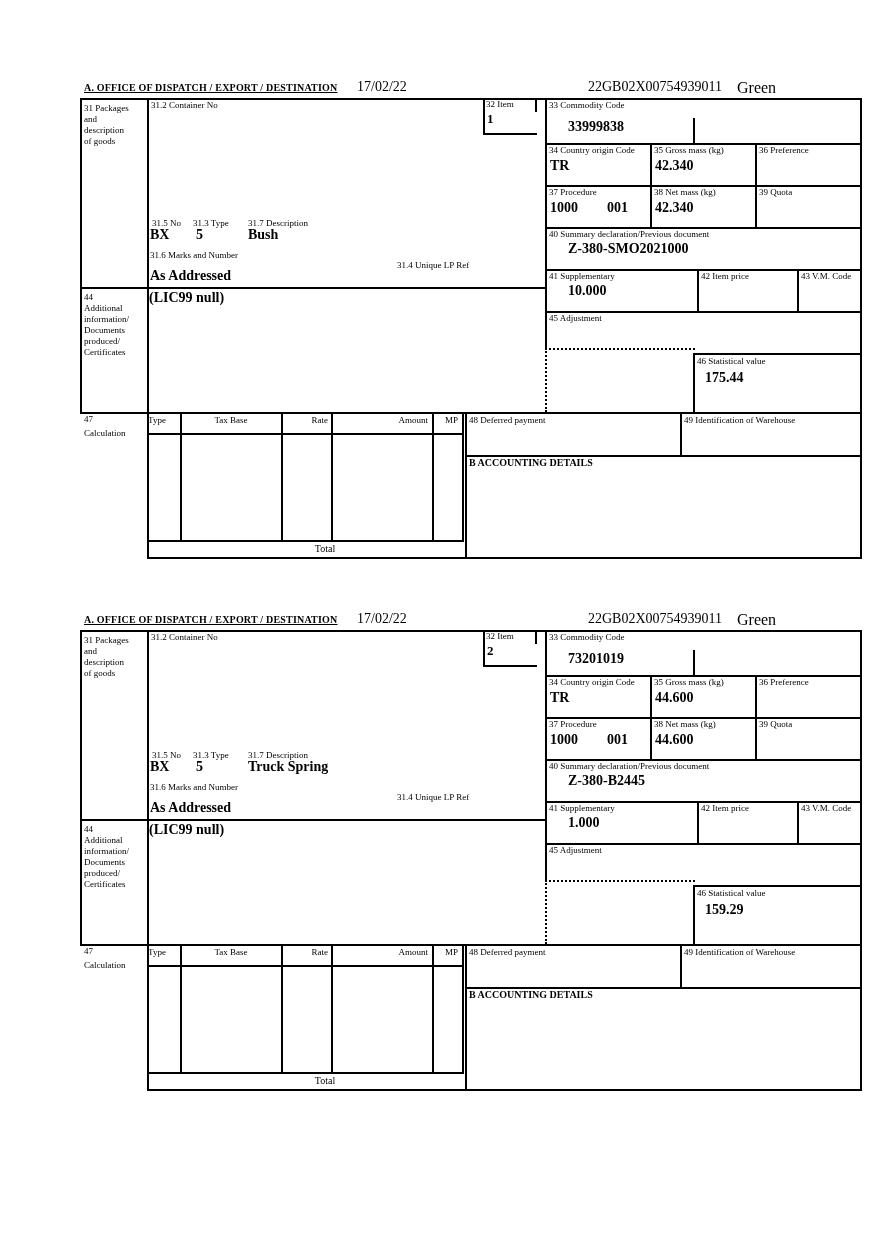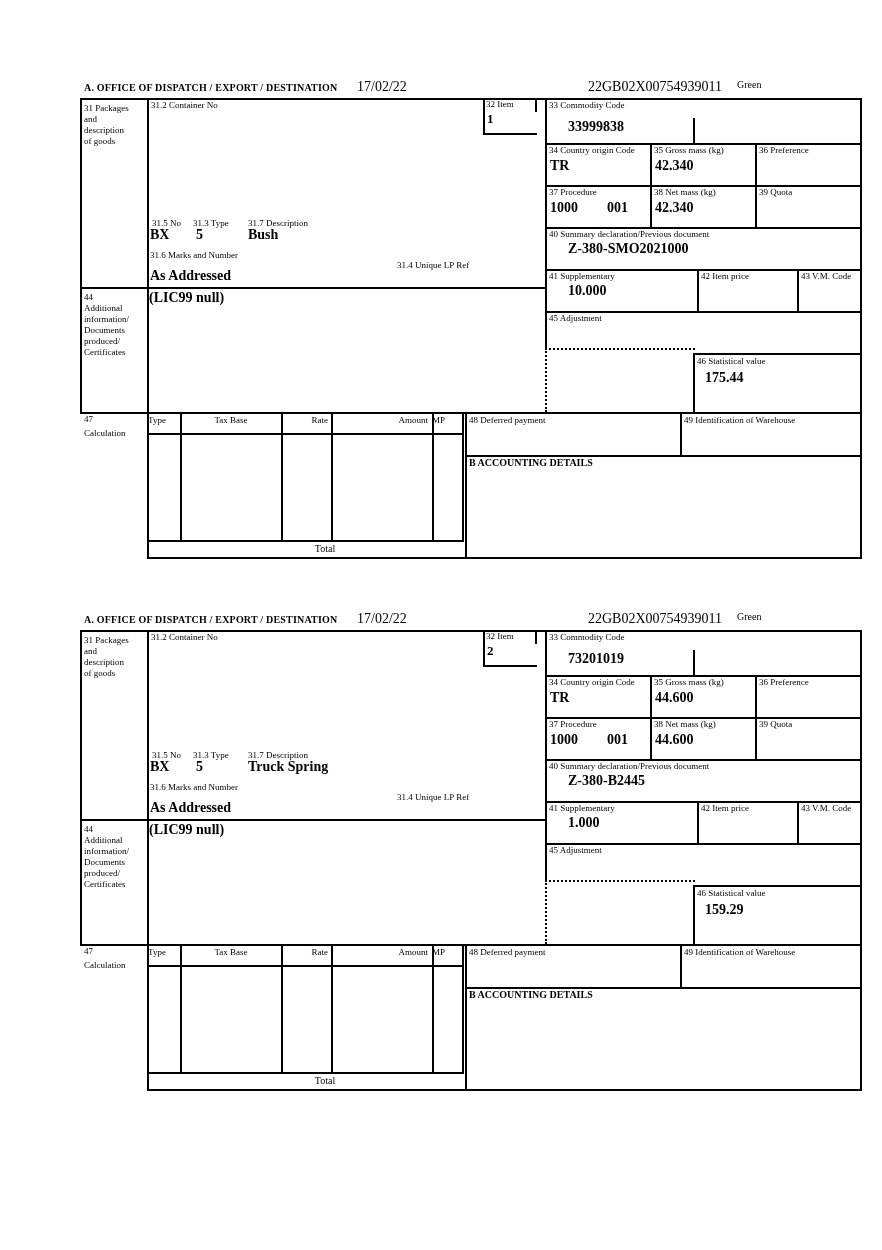--- a/index.html
+++ b/index.html
@@ -41,24 +41,24 @@
   .t-h2{left:67px;top:462px;width:317px;height:2px}
   .t-h3{left:385px;top:377px;width:397px;height:2px}
   .l-bot{left:67px;top:479px;width:715px;height:2px}
   
   .dot{position:absolute;}
   .dot-h{left:465px;top:270px;width:150px;height:0;border-top:2px dotted #000;}
   .dot-v{left:465px;top:270px;width:0;height:64px;border-left:2px dotted #000;}
   
   .lbl{position:absolute;font-size:9px;line-height:10px;white-space:nowrap;}
   .val{position:absolute;font-size:14px;line-height:15px;font-weight:bold;white-space:nowrap;}
-  .hdr-office{position:absolute;left:4px;top:4px;font-size:10px;font-weight:bold;letter-spacing:.2px;white-space:nowrap;}
+  .hdr-office{position:absolute;left:4px;top:4px;font-size:10px;font-weight:bold;letter-spacing:.2px;white-space:nowrap;text-decoration:underline;}
   .hdr-date{position:absolute;left:277px;top:1px;font-size:14px;white-space:nowrap;}
   .hdr-mrn{position:absolute;left:508px;top:1px;font-size:14px;white-space:nowrap;}
-  .hdr-green{position:absolute;left:657px;top:1px;font-size:10px;white-space:nowrap;}
+  .hdr-green{position:absolute;left:657px;top:1px;font-size:16px;white-space:nowrap;}
   
   .lab-container{left:71px;top:22px}
   .lab-item{left:406px;top:21px}
   .lab-comm{left:469px;top:22px}
   .lab-country{left:469px;top:67px}
   .lab-gross{left:574px;top:67px}
   .lab-pref{left:679px;top:67px}
   .lab-proc{left:469px;top:109px}
   .lab-net{left:574px;top:109px}
   .lab-quota{left:679px;top:109px}
@@ -100,21 +100,21 @@
   .val-quota{left:680px;top:122px}
   .val-price{left:622px;top:205px}
   .val-vm{left:722px;top:205px}
   .val-adj{left:469px;top:248px}
   
   .ch{position:absolute;top:337px;font-size:9px;line-height:10px;}
   .ch-type{left:68px;width:18px;text-align:center}
   .ch-taxbase{left:101px;width:100px;text-align:center}
   .ch-rate{left:201px;width:47px;text-align:right;padding-right:14px}
   .ch-amount{left:251px;width:97px;text-align:right;padding-right:4px}
-  .ch-mp{left:352px;width:26px;text-align:left}
+  .ch-mp{left:352px;width:26px;text-align:right}
   .total-cell{position:absolute;left:68px;top:465px;width:314px;text-align:center;padding-left:40px;font-size:10px;box-sizing:border-box}
 </style>
 </head>
 <body>
 
 <div id="sections">
   <div class="section">
 
     <div class="hdr-office">A.  OFFICE OF DISPATCH / EXPORT / DESTINATION</div>
     <div class="hdr-date">17/02/22</div>

